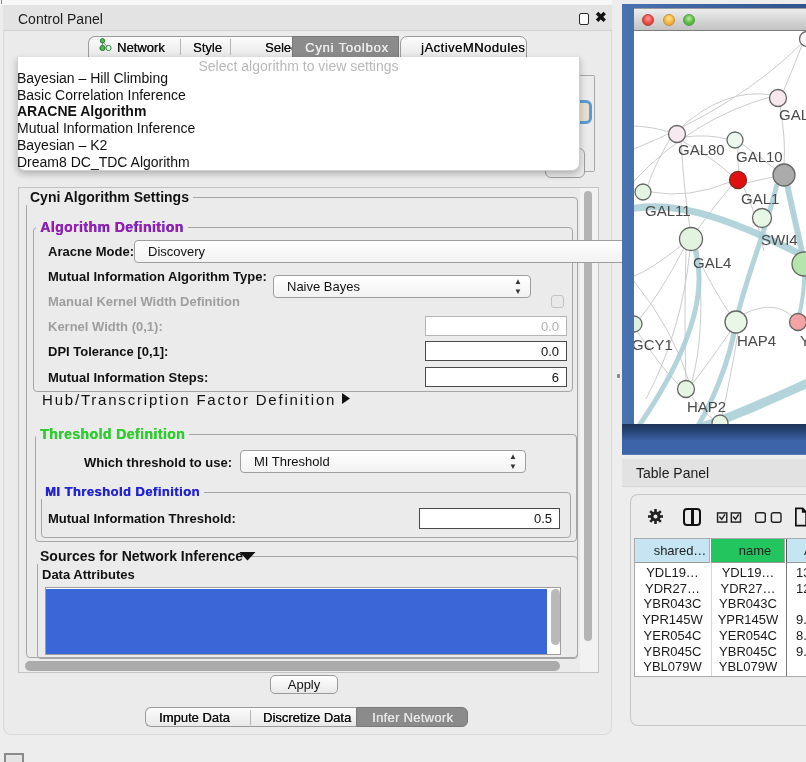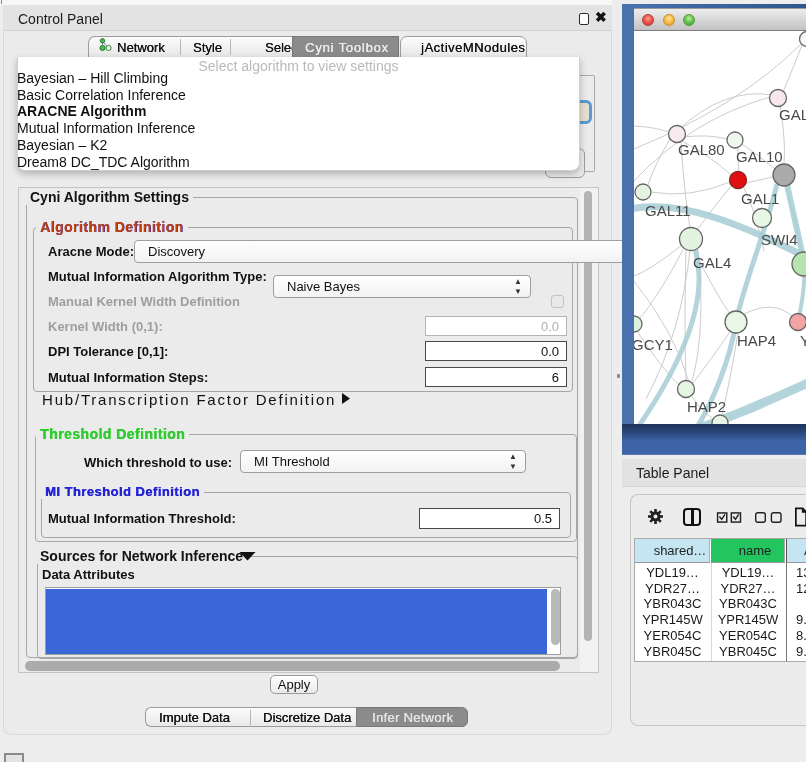--- a/index.html
+++ b/index.html
@@ -61,21 +61,21 @@
 
 <div class="abs" style="left:584px;top:191px;width:8px;height:450px;background:#b4b4b4;border-radius:4px;"></div>
 
 <div class="abs" style="left:25px;top:661px;width:535px;height:10px;background:#ababab;border-radius:5px;"></div>
 
 <div class="group" style="left:26px;top:197px;width:552px;height:461px;"></div>
 <div class="gtitle" style="left:26px;top:189px;color:#111;font-size:14px;">Cyni Algorithm Settings</div>
 
 <div id="algdef">
   <div class="group" style="left:33px;top:227px;width:540px;height:165px;"></div>
-  <div class="gtitle" style="left:36px;top:219px;color:#c2410c;font-size:14px;letter-spacing:0.45px;text-shadow:0.4px 0 0 #2323d6;">Algorithm Definition</div>
+  <div class="gtitle" style="left:36px;top:219px;color:#a21caf;font-size:14px;letter-spacing:0.45px;text-shadow:0.4px 0 0 #2323d6;">Algorithm Definition</div>
 
   <div class="abs lbl b" style="left:48px;top:244px;">Aracne Mode:</div>
   <div class="combo" style="left:134px;top:240px;width:517px;">Discovery<span class="arr">▲<br>▼</span></div>
 
   <div class="abs lbl b" style="left:48px;top:269px;">Mutual Information Algorithm Type:</div>
   <div class="combo" style="left:273px;top:275px;width:258px;">Naive Bayes<span class="arr">▲<br>▼</span></div>
 
   <div class="abs lbl b grey" style="left:48px;top:294px;">Manual Kernel Width Definition</div>
   <div class="abs" style="left:551px;top:295px;width:13px;height:13px;background:#e9e9e9;border:1px solid #c2c2c2;border-radius:3px;"></div>
 
@@ -113,21 +113,21 @@
       <path d="M0.5,1 L16.5,1 L8.5,9.5 Z" fill="#111"></path>
     </svg>
 
   <div class="abs lbl b" style="left:42px;top:567px;">Data Attributes</div>
   <div class="abs" style="left:45px;top:587px;width:516px;height:68px;background:#fff;border:1px solid #9e9e9e;overflow:hidden;">
     <div style="position:absolute;left:0;top:1px;width:501px;height:66px;background:#3a67d8;"></div>
     <div style="position:absolute;left:505px;top:1px;width:9px;height:56px;background:#b9b9b9;border-radius:4.5px;"></div>
   </div>
 </div>
 
-<div class="abs" style="left:270px;top:675px;width:48px;height:19px;background:linear-gradient(#ffffff,#e9e9e9);border:1px solid #9a9a9a;border-radius:5px;text-align:center;font-size:13px;line-height:17px;color:#111;">Apply</div>
+<div class="abs" style="left:270px;top:675px;width:68px;height:19px;background:linear-gradient(#ffffff,#e9e9e9);border:1px solid #9a9a9a;border-radius:5px;text-align:center;font-size:13px;line-height:17px;color:#111;">Apply</div>
 
 <div id="bottomtabs">
   <div class="abs" style="left:145px;top:707px;width:211px;height:20px;background:linear-gradient(#fbfbfb,#e9e9e9);border:1px solid #9a9a9a;border-right:none;border-radius:6px 0 0 6px;"></div>
   <div class="abs" style="left:250px;top:710px;width:1px;height:15px;background:#b5b5b5;"></div>
   <div class="abs lbl" style="left:159px;top:710px;text-shadow:0.3px 0 0 #1a1a1a;">Impute Data</div>
   <div class="abs lbl" style="left:263px;top:710px;text-shadow:0.3px 0 0 #1a1a1a;">Discretize Data</div>
   <div class="abs" style="left:356px;top:707px;width:112px;height:20px;background:#8b8b8b;border:1px solid #787878;border-radius:0 6px 6px 0;"></div>
   <div class="abs lbl" style="left:372px;top:710px;color:#e6e6e6;letter-spacing:0.3px;text-shadow:0.3px 0 0 #e6e6e6;">Infer Network</div>
 </div>
 
@@ -245,21 +245,21 @@
     <path d="M18,5 L20.5,8 L24,2.5" fill="none" stroke="#222" stroke-width="1.6"></path>
   </svg>
   <svg class="abs" style="left:755px;top:512px;" width="27" height="11" viewBox="0 0 27 11">
     <rect x="0.7" y="0.7" width="9.6" height="9.6" rx="2" fill="none" stroke="#222" stroke-width="1.4"></rect>
     <rect x="16.4" y="0.7" width="9.6" height="9.6" rx="2" fill="none" stroke="#222" stroke-width="1.4"></rect>
   </svg>
   <svg class="abs" style="left:795px;top:506px;" width="12" height="22" viewBox="0 0 14 22">
     <path d="M1,1 L9,1 L13,5 L13,21 L1,21 Z M9,1 L9,5 L13,5" fill="#ececec" stroke="#111" stroke-width="2"></path>
   </svg>
 
-  <div class="abs" style="left:634px;top:538px;width:172px;height:124px;background:#fff;border:1px solid #aaa;border-right:none;overflow:hidden;">
+  <div class="abs" style="left:634px;top:538px;width:172px;height:139px;background:#fff;border:1px solid #aaa;border-right:none;overflow:hidden;">
     <div style="position:absolute;left:0;top:0;width:75px;height:24px;background:#c6e5f3;border-right:1px solid #9db6c2;border-bottom:1px solid #999;text-align:center;text-indent:16px;font-size:13px;line-height:24px;color:#222;">shared…</div>
     <div style="position:absolute;left:76px;top:0;width:74px;height:24px;background:#22c55e;border-right:1px solid #aaa;border-bottom:1px solid #999;text-align:center;text-indent:15px;font-size:13px;line-height:24px;color:#222;">name</div>
     <div style="position:absolute;left:151px;top:0;width:21px;height:24px;background:#c6e5f3;border-bottom:1px solid #999;border-left:1.5px solid #555;font-size:13px;line-height:24px;color:#222;">
         <span style="position:absolute;left:17px;top:0;">A</span>
       </div>
     <div style="position:absolute;left:75.5px;top:24px;width:1px;height:151px;background:#d8d8d8;"></div>
     <div style="position:absolute;left:150.5px;top:24px;width:1.5px;height:151px;background:#777;"></div>
     <div id="tcol1" style="position:absolute;left:0;top:26px;width:75px;text-align:center;font-size:13px;line-height:15.7px;color:#1a1a1a;">YDL19…<br>YDR27…<br>YBR043C<br>YPR145W<br>YER054C<br>YBR045C<br>YBL079W<br>YLR345W<br>YIL052C</div>
     <div id="tcol2" style="position:absolute;left:76px;top:26px;width:74px;text-align:center;font-size:13px;line-height:15.7px;color:#1a1a1a;">YDL19…<br>YDR27…<br>YBR043C<br>YPR145W<br>YER054C<br>YBR045C<br>YBL079W<br>YLR345W<br>YIL052C</div>
     <div id="tcol3" style="position:absolute;left:161px;top:26px;width:14px;font-size:13px;line-height:15.7px;color:#1a1a1a;">13<br>12<br><br>9.<br>8.<br>9.<br><br>9.<br>9.</div>

